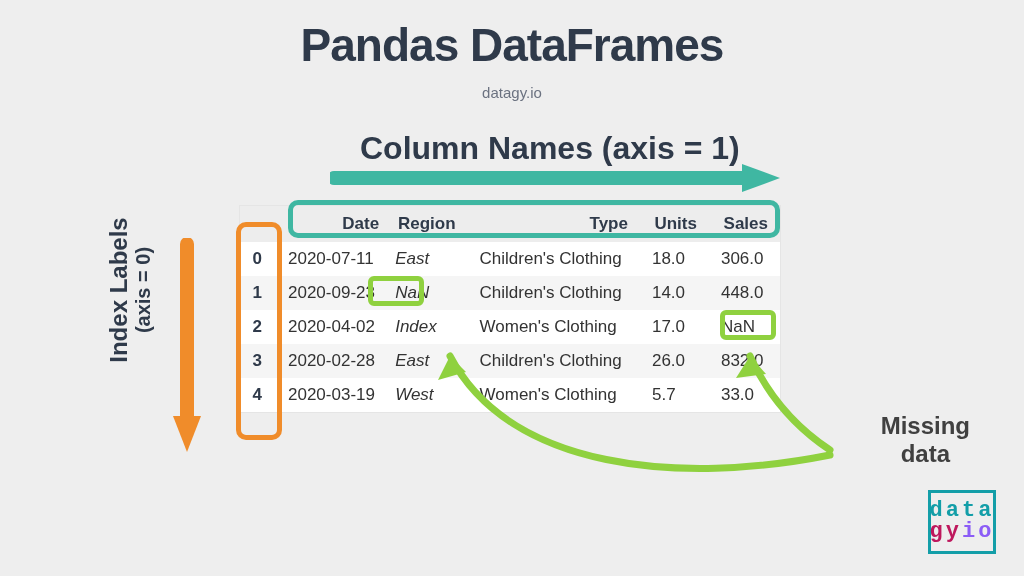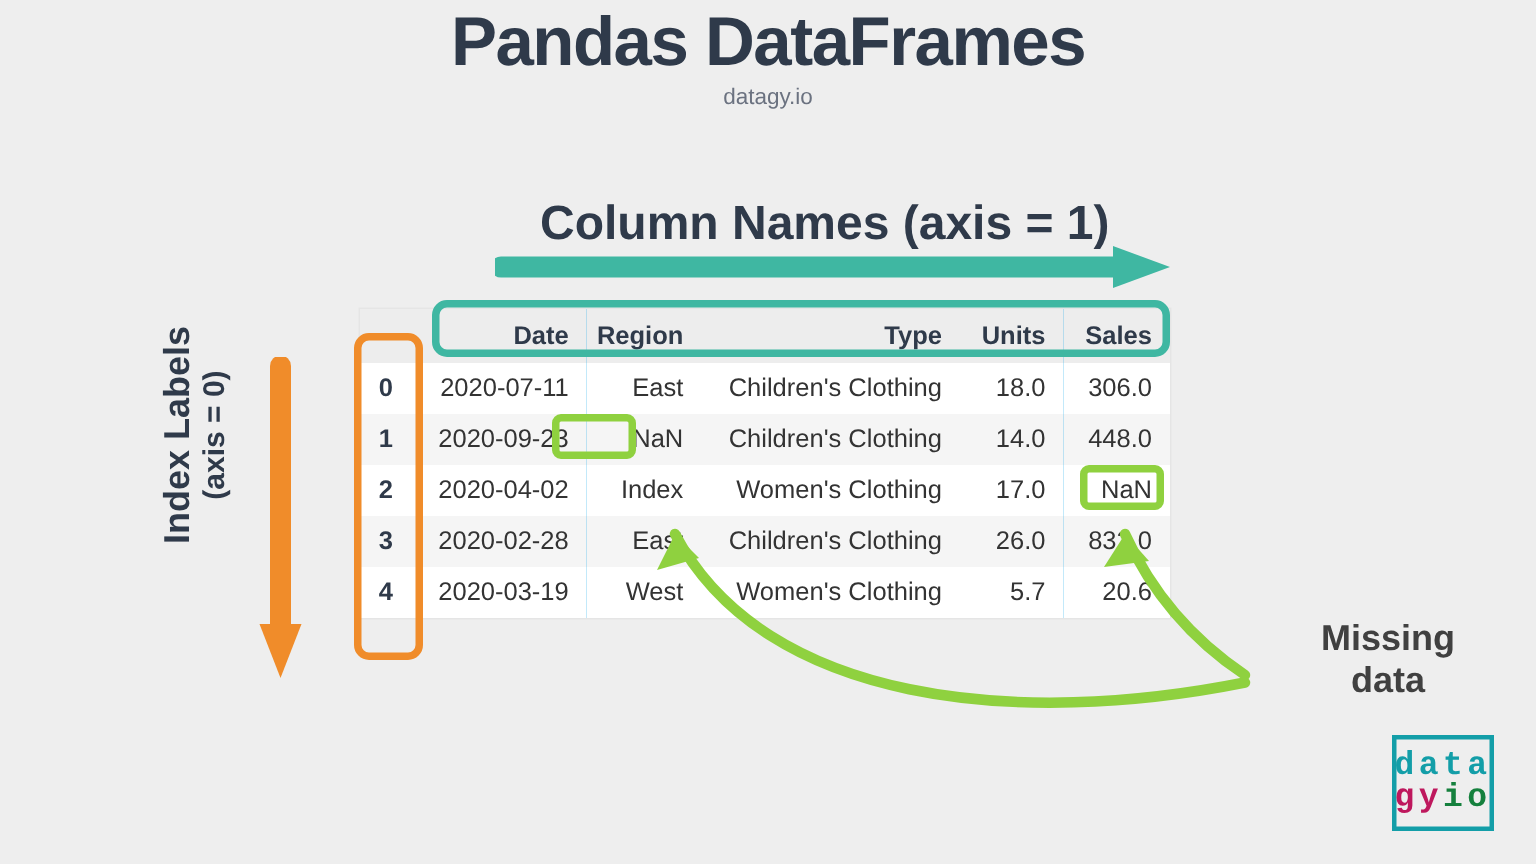--- a/index.html
+++ b/index.html
@@ -9,27 +9,28 @@
     background: #eeeeee;
     font-family: -apple-system, BlinkMacSystemFont, "Segoe UI", Arial, sans-serif;
     position: relative;
     overflow: hidden;
   }
   .title {
     text-align: center;
     font-size: 46px;
     font-weight: 800;
     color: #2f3a4a;
+    margin-top: 18px;
     letter-spacing: -1px;
   }
   .subtitle {
     text-align: center;
     font-size: 15px;
     color: #6b7280;
-    margin-top: 2px;
+    margin-top: 12px;
   }
 
   
   .col-label {
     position: absolute;
     left: 360px; top: 130px;
     font-size: 32px;
     font-weight: 800;
     color: #2f3a4a;
   }
@@ -72,26 +73,25 @@
   }
   .frame th {
     font-weight: 700;
     text-align: right;
     padding: 8px 12px;
     background: #ededed;
     color: #2f3a4a;
   }
   .frame th.region { text-align: right; padding-left: 4px; }
   .frame td {
-    text-align: right;
     padding: 7px 12px;
     white-space: nowrap;
   }
   .frame td.idx { font-weight: 700; color: #2f3a4a; text-align: right; padding-right: 14px; width: 36px;}
-  .frame td.region { text-align: right; padding-left: 4px;}
+  .frame td.region { text-align: left; padding-left: 4px; font-style: italic;}
   .frame tr:nth-child(even) td { background: #ffffff; }
   .frame tr:nth-child(odd) td { background: #f5f5f5; }
   .frame tr.hdr th:first-child { background: #ededed; }
 
   
   .box {
     position: absolute;
     border-style: solid;
     border-radius: 10px;
     pointer-events: none;
@@ -125,21 +125,21 @@
     width: 68px; height: 64px;
     border: 3px solid #139ea8;
     display: flex;
     flex-direction: column;
     align-items: center;
     justify-content: center;
     line-height: 0.95;
   }
   .logo span { font-size: 22px; font-weight: 700; letter-spacing: 3px; color: #139ea8; font-family: "Courier New", monospace;}
   .logo .l2 { color: #be185d; }
-  .logo .io { color: #15803d; }
+  .logo .io { color: #8b5cf6; }
 </style>
 </head>
 <body>
 
 <h1 class="title">Pandas DataFrames</h1>
 <div class="subtitle">datagy.io</div>
 
 <div class="col-label">Column Names (axis = 1)</div>
 <svg class="col-arrow" viewBox="0 0 450 32">
   <line x1="4" y1="16" x2="420" y2="16" stroke="#3fb7a2" stroke-width="14" stroke-linecap="round"></line>
@@ -197,21 +197,21 @@
       <td>Children's Clothing</td>
       <td>26.0</td>
       <td>832.0</td>
     </tr>
     <tr>
       <td class="idx">4</td>
       <td>2020-03-19</td>
       <td class="region">West</td>
       <td>Women's Clothing</td>
       <td>5.7</td>
-      <td>20.6</td>
+      <td>33.0</td>
     </tr>
   </tbody>
     </table>
 </div>
 
 <div class="box box-header" style="left:288px; top:200px; width:492px; height:38px;"></div>
 
 <div class="box box-index" style="left:236px; top:222px; width:46px; height:218px;"></div>
 
 <div class="box box-nan" style="left:368px; top:276px; width:56px; height:30px;"></div>

